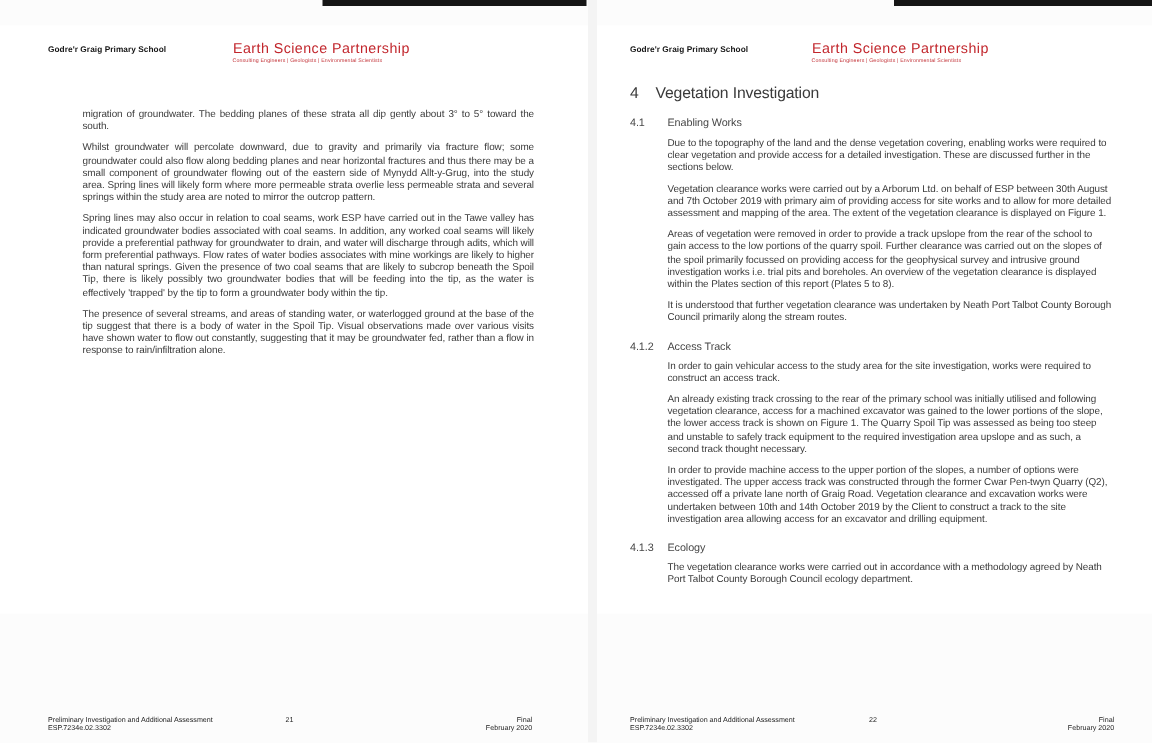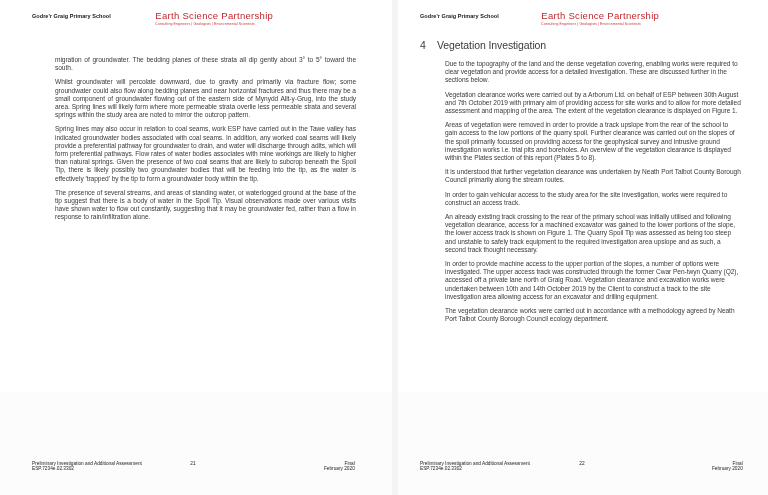--- a/index.html
+++ b/index.html
@@ -2,21 +2,21 @@
 <html><head>
 <meta charset="utf-8">
 <style>
   html,body{margin:0;padding:0;}
   body{
     width:768px;height:495px;position:relative;overflow:hidden;
     background:#fcfcfc;
     font-family:"Liberation Sans",sans-serif;
     color:#3b3b3b;
   }
-  .page{position:absolute;top:0;height:392px;background:#ffffff;}
+  .page{position:absolute;top:17px;height:392px;background:#ffffff;}
   #page-left{left:0;width:392px;}
   #page-right{left:398px;width:370px;}
   .page-gap{position:absolute;left:392px;top:0;width:6px;height:495px;background:#f4f4f4;}
 
   .top-bar{position:absolute;top:0;height:4px;background:#161616;}
   #top-bar-left{left:215px;width:176px;}
   #top-bar-right{left:596px;width:172px;}
 
   
   .hdr-project{
@@ -109,27 +109,39 @@
     <div class="logo-title">Earth Science Partnership</div>
     <div class="logo-tagline">Consulting Engineers  |  Geologists  |  Environmental Scientists</div>
   </div>
 
   <div id="right-body">
     <div class="chap-head">
       <span class="chap-num">4</span>
       <span>Vegetation Investigation</span>
     </div>
 
+  <div class="sec-head">
+        <span class="sec-num">4.1</span>
+        <span>Enabling Works</span>
+      </div>
       <p class="para">Due to the topography of the land and the dense vegetation covering, enabling works were required to clear vegetation and provide access for a detailed investigation. These are discussed further in the sections below.</p>
       <p class="para">Vegetation clearance works were carried out by a Arborum Ltd. on behalf of ESP between 30th August and 7th October 2019 with primary aim of providing access for site works and to allow for more detailed assessment and mapping of the area. The extent of the vegetation clearance is displayed on Figure 1.</p>
       <p class="para">Areas of vegetation were removed in order to provide a track upslope from the rear of the school to gain access to the low portions of the quarry spoil. Further clearance was carried out on the slopes of the spoil primarily focussed on providing access for the geophysical survey and intrusive ground investigation works i.e. trial pits and boreholes. An overview of the vegetation clearance is displayed within the Plates section of this report (Plates 5 to 8).</p>
       <p class="para">It is understood that further vegetation clearance was undertaken by Neath Port Talbot County Borough Council primarily along the stream routes.</p>
+      <div class="sec-head">
+        <span class="sec-num">4.1.2</span>
+        <span>Access Track</span>
+      </div>
       <p class="para">In order to gain vehicular access to the study area for the site investigation, works were required to construct an access track.</p>
       <p class="para">An already existing track crossing to the rear of the primary school was initially utilised and following vegetation clearance, access for a machined excavator was gained to the lower portions of the slope, the lower access track is shown on Figure 1. The Quarry Spoil Tip was assessed as being too steep and unstable to safely track equipment to the required investigation area upslope and as such, a second track thought necessary.</p>
       <p class="para">In order to provide machine access to the upper portion of the slopes, a number of options were investigated. The upper access track was constructed through the former Cwar Pen-twyn Quarry (Q2), accessed off a private lane north of Graig Road. Vegetation clearance and excavation works were undertaken between 10th and 14th October 2019 by the Client to construct a track to the site investigation area allowing access for an excavator and drilling equipment.</p>
+      <div class="sec-head">
+        <span class="sec-num">4.1.3</span>
+        <span>Ecology</span>
+      </div>
       <p class="para">The vegetation clearance works were carried out in accordance with a methodology agreed by Neath Port Talbot County Borough Council ecology department.</p>
     </div>
 
   <div class="footer-left">
     <div>Preliminary Investigation and Additional Assessment</div>
     <div>ESP.7234e.02.3302</div>
   </div>
   <div class="footer-page">22</div>
   <div class="footer-right">
     <div>Final</div>

